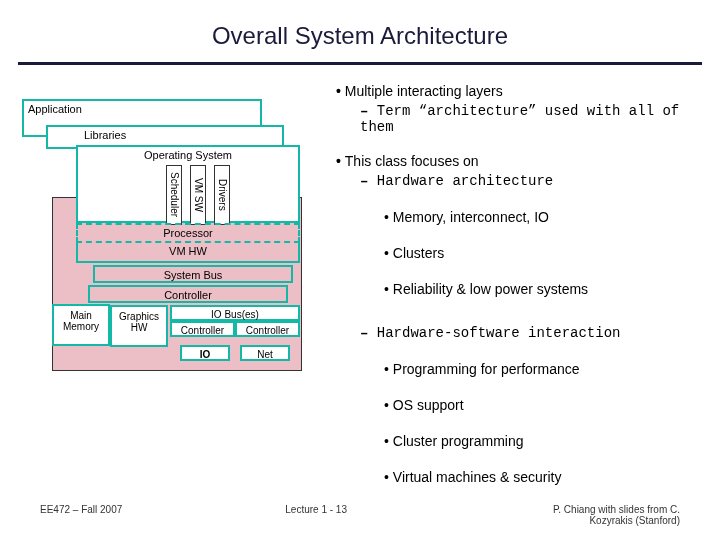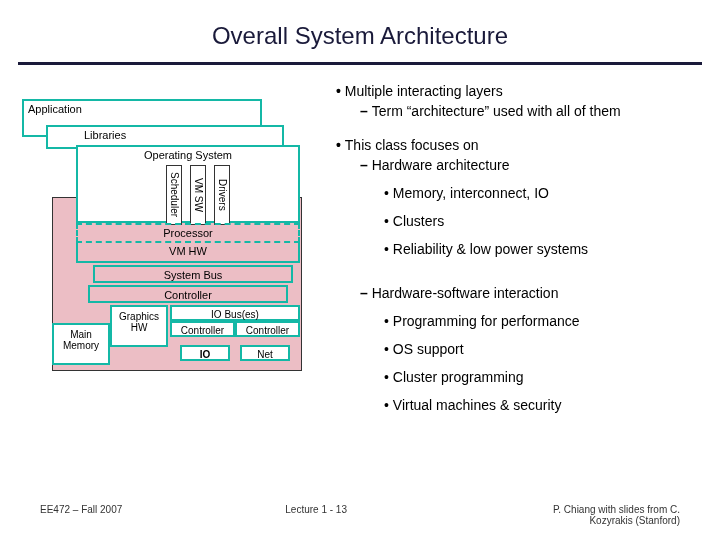--- a/index.html
+++ b/index.html
@@ -26,23 +26,23 @@
   .content {
     display: flex;
     padding: 0 18px;
     gap: 12px;
   }
   .left { width: 300px; position: relative; }
   .right { flex: 1; font-size: 14px; color: #000; }
   .right ul { list-style: none; }
   .b1 { margin: 4px 0 4px 6px; }
   .b1::before { content: "•  "; font-weight: bold; }
-  .b2 { margin: 4px 0 4px 30px; }
+  .b2 { margin: 4px 0 4px 30px; font-family: Liberation Mono, monospace; }
   .b2::before { content: "–  "; font-weight: bold; }
-  .b3 { margin: 12px 0 3px 54px; }
+  .b3 { margin: 20px 0 3px 54px; }
   .b3::before { content: "•  "; }
   .diagram {
     position: absolute;
     top: 20px;
     left: 0;
     width: 290px;
   }
   .dbox {
     position: absolute;
     border: 2px solid #14b8a6;
@@ -70,21 +70,21 @@
     position: absolute;
     left: 34px; top: 98px;
     width: 250px; height: 174px;
     background: rgba(200,70,90,0.35);
     border: 1px solid #333;
   }
   .proc { left: 58px; top: 124px; width: 224px; height: 20px; text-align: center; border-style: dashed; background: transparent; }
   .vmhw { left: 58px; top: 144px; width: 224px; height: 20px; text-align: center; border-top: none; background: transparent; }
   .sysbus { left: 75px; top: 166px; width: 200px; height: 18px; text-align: center; background: transparent; }
   .ctrl { left: 70px; top: 186px; width: 200px; height: 18px; text-align: center; background: transparent; }
-  .mainmem { left: 34px; top: 224px; width: 58px; height: 42px; text-align: center; font-size: 10px; padding-top: 4px; }
+  .mainmem { left: 34px; top: 205px; width: 58px; height: 42px; text-align: center; font-size: 10px; padding-top: 4px; }
   .gfx { left: 92px; top: 206px; width: 58px; height: 42px; text-align: center; font-size: 10px; padding-top: 4px; }
   .iobus { left: 152px; top: 206px; width: 130px; height: 16px; text-align: center; font-size: 10px; }
   .ctrl2 { left: 152px; top: 222px; width: 65px; height: 16px; text-align: center; font-size: 10px; }
   .ctrl3 { left: 217px; top: 222px; width: 65px; height: 16px; text-align: center; font-size: 10px; }
   .iob { left: 162px; top: 246px; width: 50px; height: 16px; text-align: center; font-size: 10px; font-weight: bold; }
   .netb { left: 222px; top: 246px; width: 50px; height: 16px; text-align: center; font-size: 10px; }
   .footer {
     position: absolute;
     bottom: 14px;
     left: 0; right: 0;

